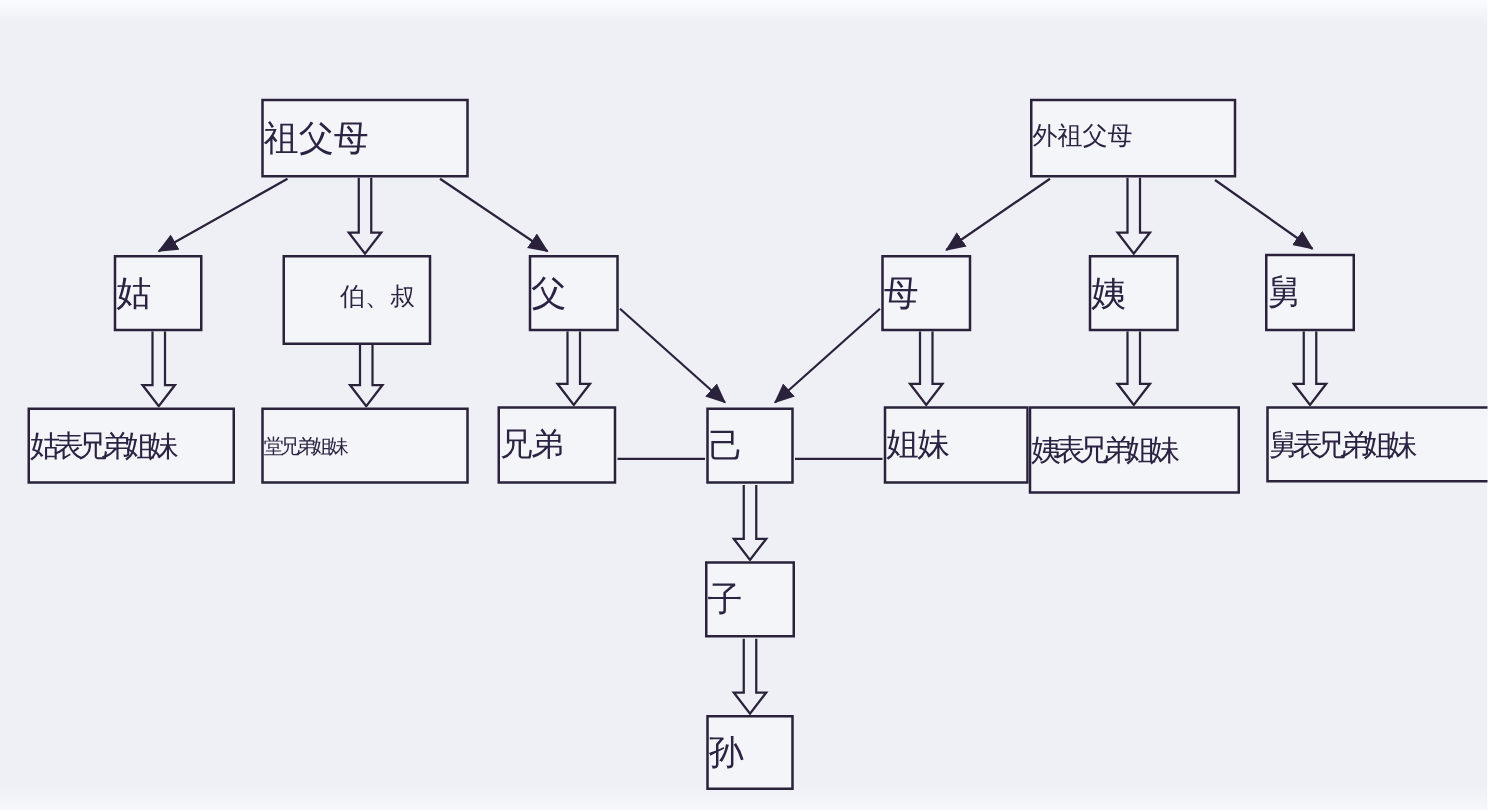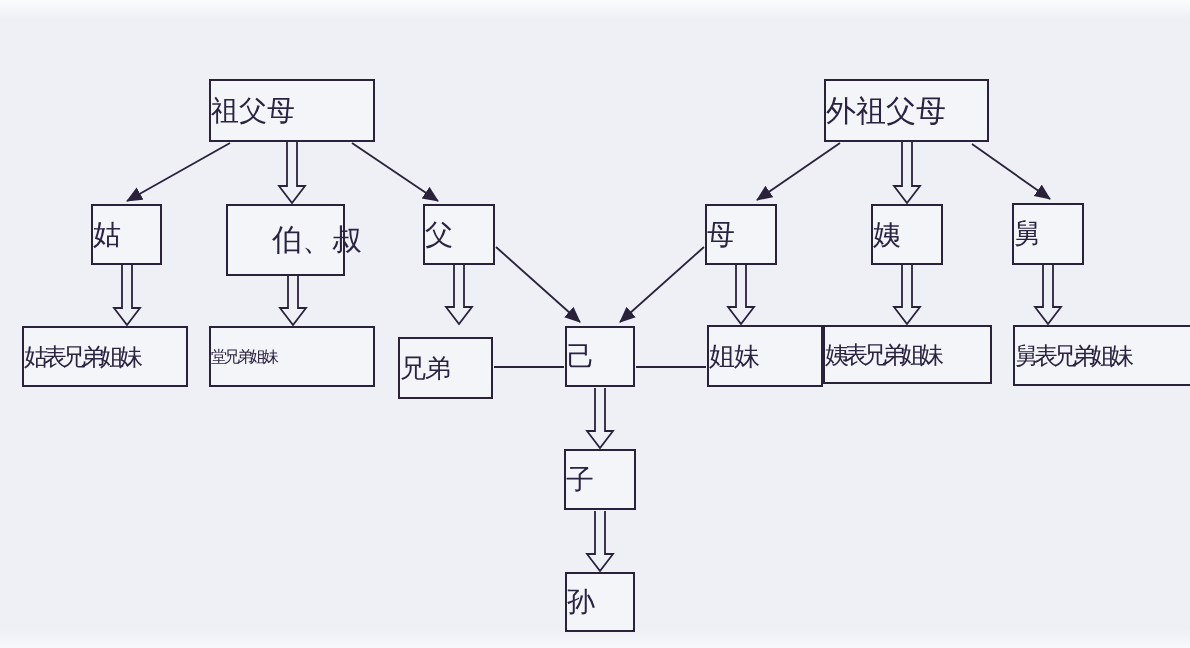--- a/index.html
+++ b/index.html
@@ -22,39 +22,39 @@
   .edge-line{stroke:var(--line);stroke-width:1.8;fill:none;}
   .hollow-arrow{stroke:var(--line);stroke-width:1.8;fill:var(--bg);}
   .node{
     position:absolute;box-sizing:border-box;
     border:2px solid var(--line);
     background:var(--boxfill);
     color:var(--text);
     display:flex;align-items:center;justify-content:flex-start;
     font-size:28px;line-height:1;white-space:nowrap;
   }
-  .sz4{font-size:30px;}
+  .sz4{font-size:20px;font-family:Liberation Mono, monospace;}
   .sz5{font-size:16px;letter-spacing:-3px;}
   .sz6{font-size:24px;letter-spacing:-5px;}
   .sz2{font-size:26px;letter-spacing:-1px;}
   
   .n-zufumu     {left:209px;top:79px; width:166px;height:63px;}
   .n-waizufumu  {left:824px;top:79px; width:165px;height:63px;}
   .n-gu         {left:91px; top:204px;width:71px; height:61px;}
   .n-boshu      {left:226px;top:204px;width:119px;height:72px;padding-left:44px;}
   .n-fu         {left:423px;top:204px;width:72px; height:61px;}
   .n-mu         {left:705px;top:204px;width:72px; height:61px;}
   .n-yi         {left:871px;top:204px;width:72px; height:61px;}
   .n-jiu        {left:1012px;top:203px;width:72px;height:62px;}
   .n-gubiao     {left:22px; top:326px;width:166px;height:61px;}
   .n-tang       {left:209px;top:326px;width:166px;height:61px;}
-  .n-xiongdi    {left:398px;top:337px;width:95px; height:62px;}
+  .n-xiongdi    {left:398px;top:325px;width:95px; height:62px;}
   .n-ji         {left:565px;top:326px;width:70px; height:61px;}
   .n-jiemei     {left:707px;top:325px;width:116px; height:62px;}
-  .n-yibiao     {left:823px;top:325px;width:169px;height:59px;}
+  .n-yibiao     {left:823px;top:325px;width:169px;height:70px;}
   .n-jiubiao    {left:1013px;top:325px;width:202px;height:61px;}
   .n-zi         {left:564px;top:449px;width:72px; height:61px;}
   .n-sun        {left:565px;top:572px;width:70px; height:60px;}
 </style>
 </head>
 <body>
 
 <div class="stage">
 
   <svg id="edge-layer" width="1190" height="648" viewBox="0 0 1190 648">

